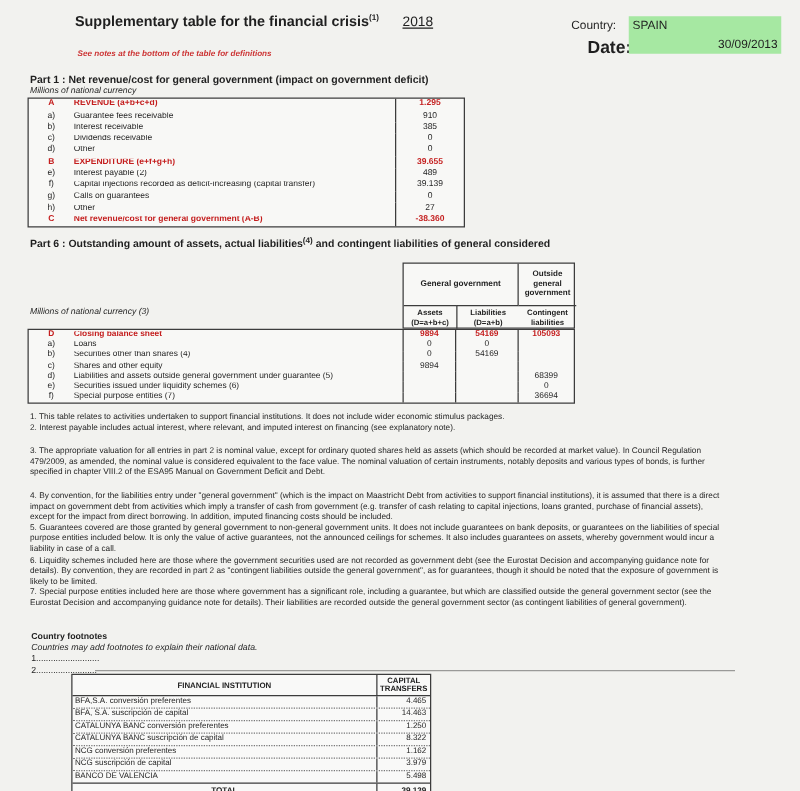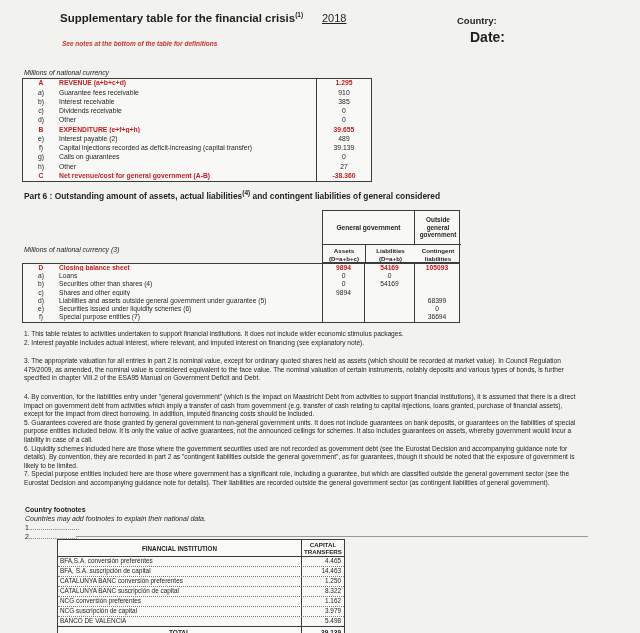--- a/index.html
+++ b/index.html
@@ -5,21 +5,21 @@
   html,body{margin:0;padding:0;}
   .page{position:relative;width:640px;height:633px;background:#f2f2ef;
         font-family:"Liberation Sans",sans-serif;color:#1f1f1f;overflow:hidden;}
   .abs{position:absolute;}
 
   
   .doc-title{left:60px;top:11px;font-size:11.5px;font-weight:bold;}
   .doc-title .main{}
   sup.fnref{font-size:6.5px;vertical-align:super;font-weight:bold;}
   .doc-year{left:322px;top:12px;font-size:11px;text-decoration:underline;}
-  .lbl-country{left:457px;top:15px;font-size:9.5px;font-weight:bold;}
+  .lbl-country{left:457px;top:15px;font-size:9.5px;font-weight:normal;}
   .lbl-date{left:470px;top:29px;font-size:14px;font-weight:bold;}
   .green-box{left:503px;top:13px;width:122px;height:30px;background:#a6e8a2;}
   .green-box .country-val{position:absolute;left:3px;top:2px;font-size:9.5px;}
   .green-box .date-val{position:absolute;right:3px;bottom:2px;font-size:9.5px;}
   .red-note{left:62px;top:40px;font-size:6.5px;font-style:italic;font-weight:bold;color:#cc3333;}
 
   
   .part-head{font-size:8.4px;font-weight:bold;}
   .unit-note{font-size:6.9px;font-style:italic;}
 
@@ -84,22 +84,27 @@
 <body>
 
 <div class="page">
 
   <div class="abs doc-title">
     <span class="main">Supplementary table for the financial crisis</span><sup class="fnref">(1)</sup>
   </div>
   <div class="abs doc-year">2018</div>
   <div class="abs lbl-country">Country:</div>
   <div class="abs lbl-date">Date:</div>
+  <div class="abs green-box">
+    <span class="country-val">SPAIN</span>
+    <span class="date-val">30/09/2013</span>
+  </div>
   <div class="abs red-note">See notes at the bottom of the table for definitions</div>
 
+  <div class="abs part-head" style="left:24px;top:58px;">Part 1 : Net revenue/cost for general government (impact on government deficit)</div>
   <div class="abs unit-note" style="left:24px;top:69px;">Millions of national currency</div>
 
   <div class="abs p1-table">
 
       <div class="p1-row em">
         <span class="cc">A</span>
         <span class="cl">REVENUE (a+b+c+d)</span>
         <span class="cv">1.295</span>
       </div>
 

